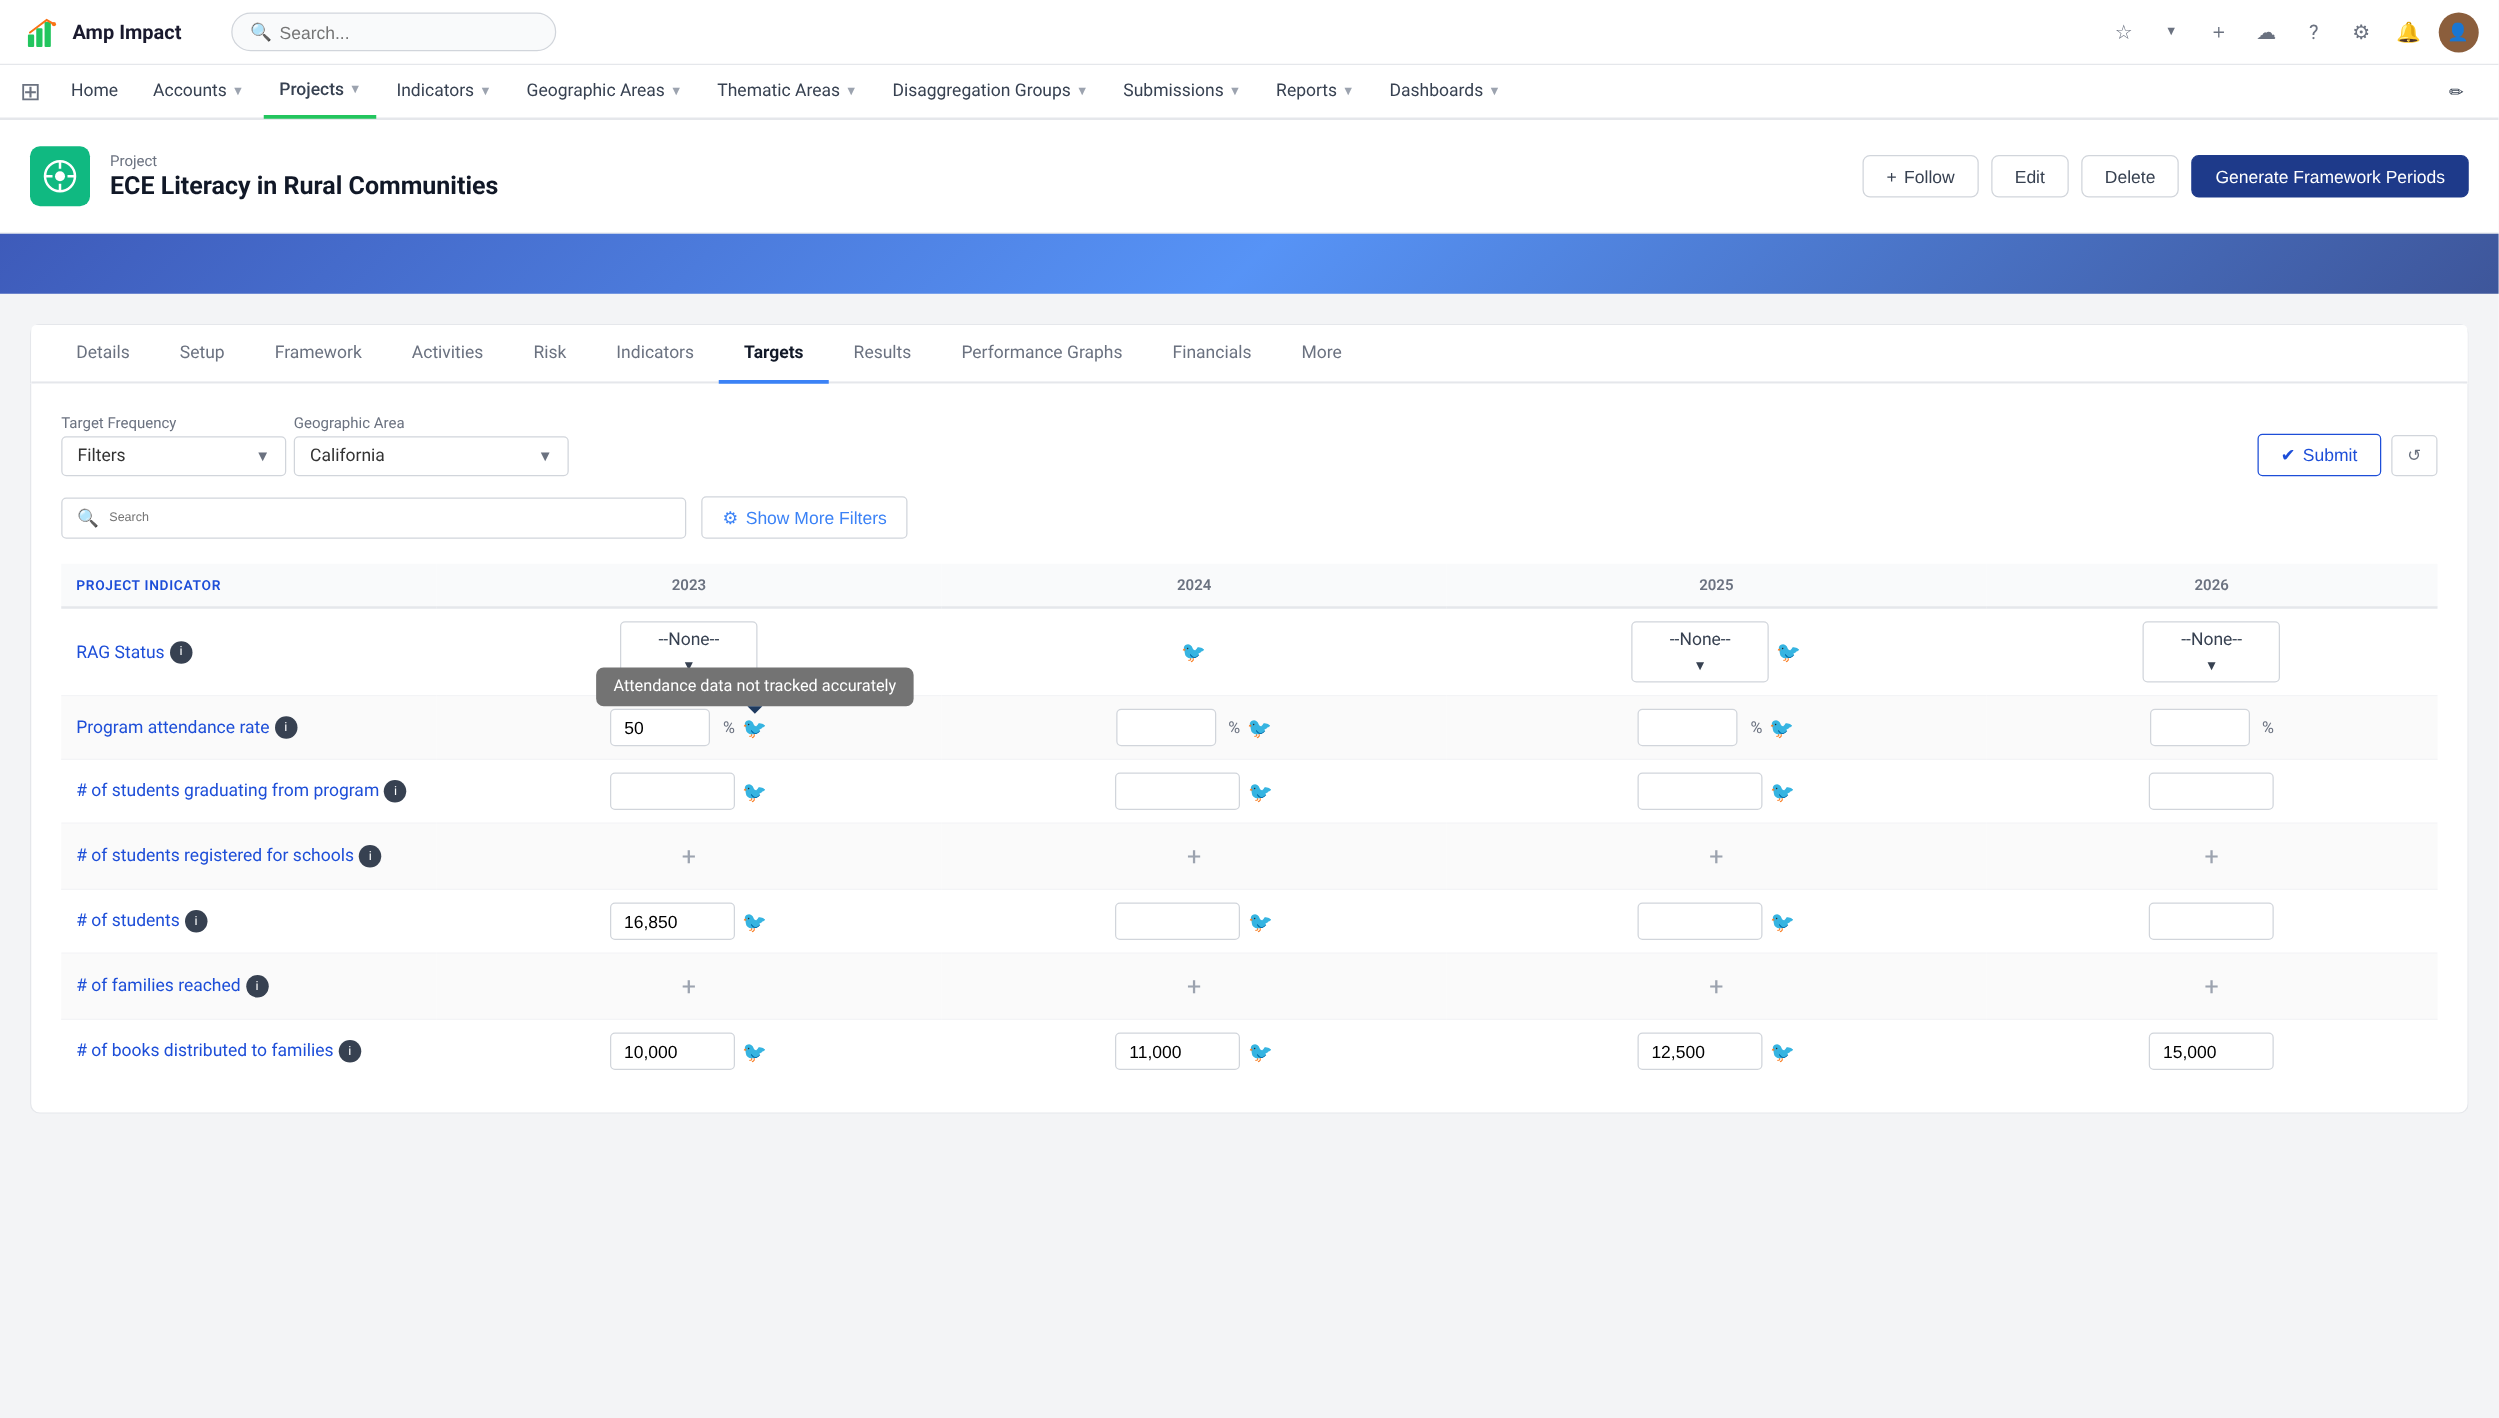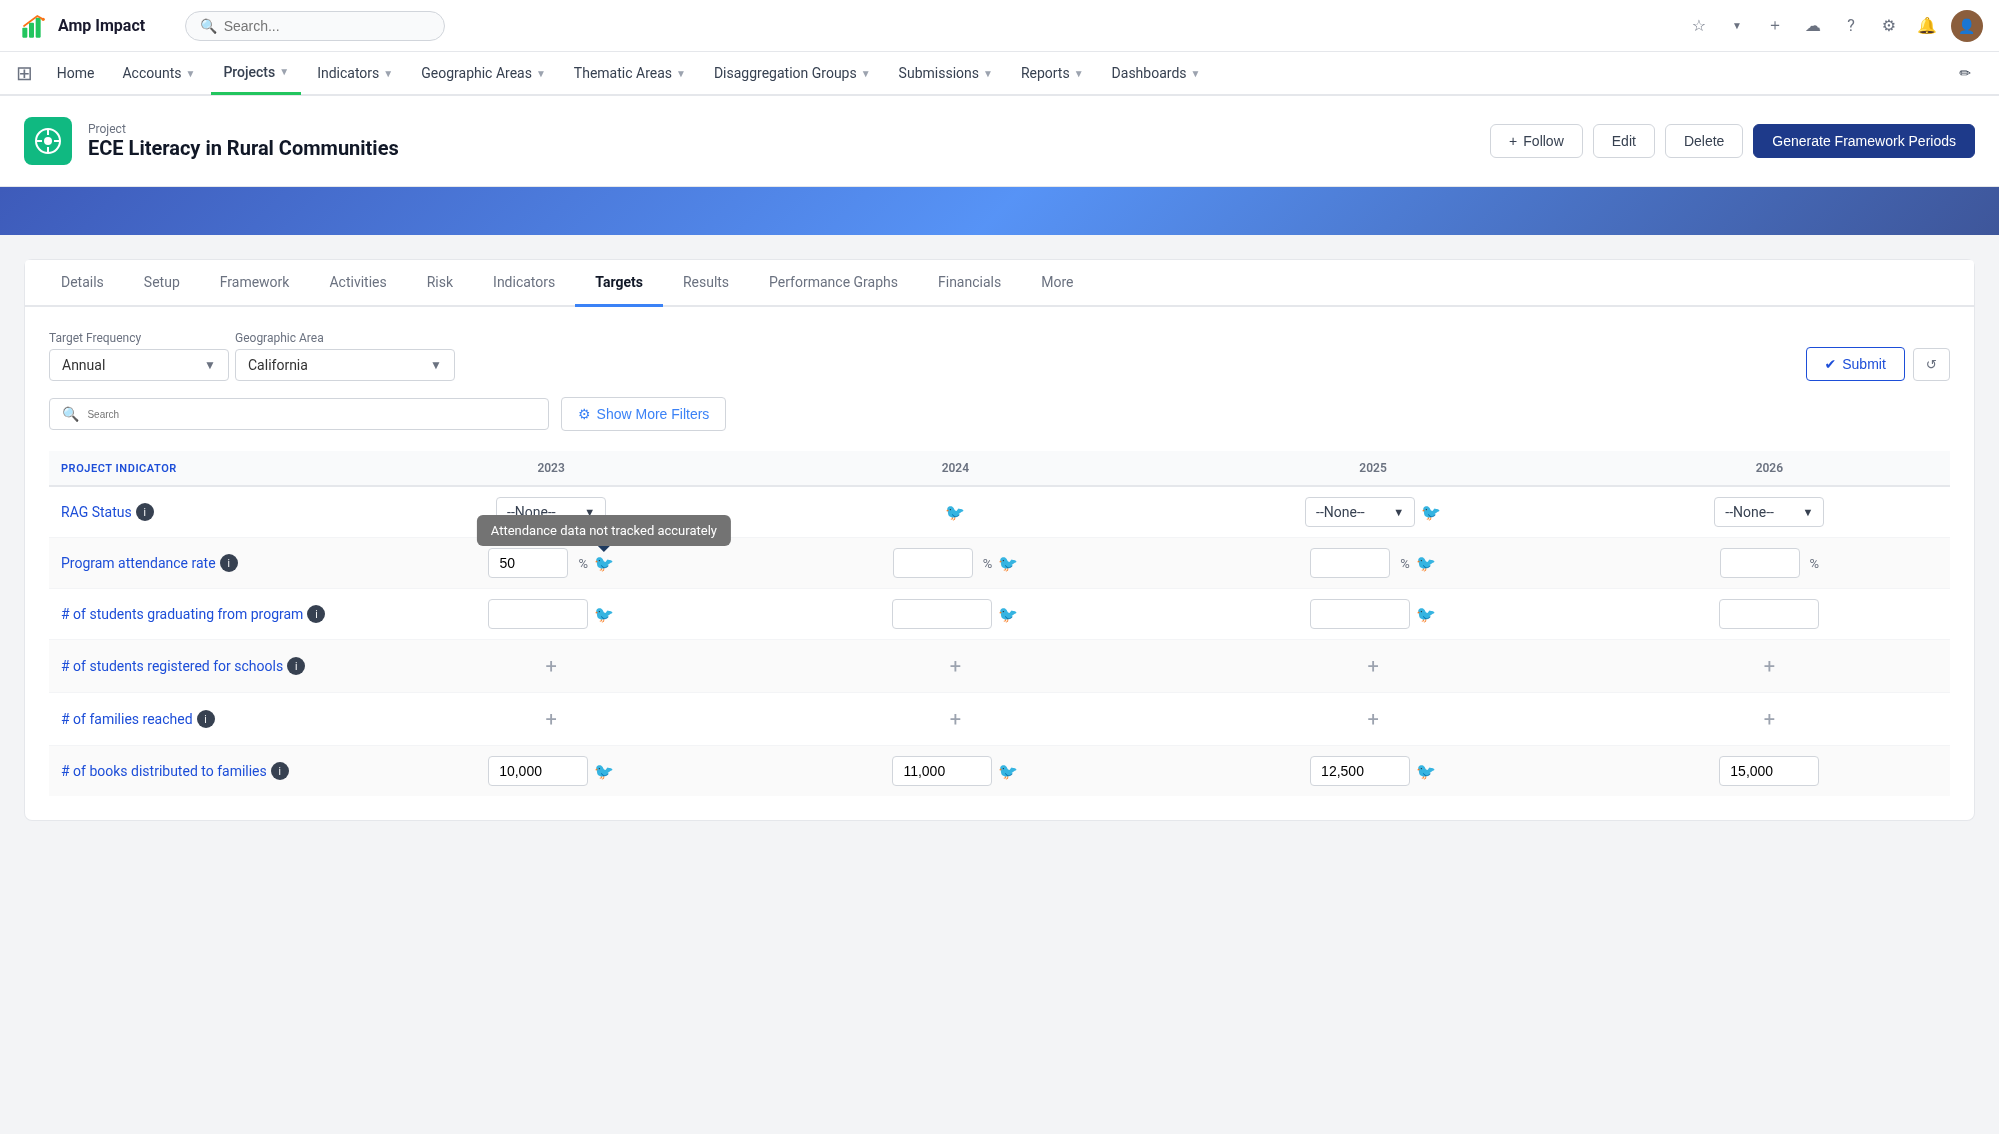--- a/index.html
+++ b/index.html
@@ -64,21 +64,21 @@
     .targets-table th { font-size: 12px; font-weight: 600; color: #6b7280; padding: 10px 12px; text-align: center; border-bottom: 2px solid #e5e7eb; background: #f9fafb; }
     .targets-table th:first-child { text-align: left; color: #1d4ed8; font-size: 11px; text-transform: uppercase; letter-spacing: 0.05em; }
     .targets-table td { padding: 10px 12px; border-bottom: 1px solid #f3f4f6; vertical-align: middle; }
     .targets-table tr:last-child td { border-bottom: none; }
     .indicator-link { color: #1d4ed8; text-decoration: none; font-size: 14px; cursor: pointer; }
     .info-icon { display: inline-flex; align-items: center; justify-content: center; width: 18px; height: 18px; border-radius: 50%; background: #374151; color: white; font-size: 10px; cursor: pointer; margin-left: 4px; }
     .cell-input { border: 1px solid #d1d5db; border-radius: 4px; padding: 6px 10px; font-size: 14px; width: 100px; outline: none; }
     .cell-unit { color: #6b7280; font-size: 13px; margin-left: 4px; }
     .cell-icon { color: #9ca3af; font-size: 16px; cursor: pointer; }
     .cell-add { color: #9ca3af; font-size: 20px; cursor: pointer; display: flex; align-items: center; justify-content: center; width: 32px; height: 32px; }
-    .select-none { display: flex; align-items: center; border: 1px solid #d1d5db; border-radius: 4px; padding: 6px 10px; background: #fff; cursor: pointer; font-size: 14px; color: #374151; gap: 6px; min-width: 110px; justify-content: space-between; }
+    .select-none { display: flex; align-items: center; border: 1px solid #d1d5db; border-radius: 4px; padding: 6px 10px; background: #fff; cursor: pointer; font-size: 14px; color: #374151; gap: 6px; min-width: 110px; justify-content: space-between; flex-direction: column; }
     .year-col { text-align: center; }
     .indicator-cell { display: flex; align-items: center; }
 
     
     .tooltip-wrapper { position: relative; display: inline-flex; align-items: center; }
     .tooltip-bubble { position: absolute; bottom: calc(100% + 8px); left: 50%; transform: translateX(-50%); background: #737373; color: white; font-size: 13px; padding: 8px 14px; border-radius: 6px; white-space: nowrap; z-index: 100; pointer-events: none; }
     .tooltip-bubble::after { content: ''; position: absolute; top: 100%; left: 50%; transform: translateX(-50%); border: 6px solid transparent; border-top-color: #1e3a5f; }
 
     
     .targets-table tbody tr:nth-child(odd) { background: #fff; }
@@ -237,21 +237,21 @@
       </div>
     </div>
   </div>
 
   <div class="card" style="border-radius:0 0 8px 8px; border-top:none;">
 
     <div style="display:flex; align-items:flex-end; gap:6px; margin-bottom:16px; flex-wrap:wrap;">
       <div class="filter-group">
         <span class="filter-label">Target Frequency</span>
         <div class="filter-select">
-          <span>Annual</span>
+          <span>Filters</span>
           <span class="chevron">▼</span>
         </div>
       </div>
       <div class="filter-group">
         <span class="filter-label">Geographic Area</span>
         <div class="filter-select" style="min-width:220px;">
           <span>California</span>
           <span class="chevron">▼</span>
         </div>
       </div>
@@ -421,20 +421,51 @@
               <div class="cell-add">+</div>
             </div>
           </td>
           <td class="cell-center">
             <div class="cell-value-row">
               <div class="cell-add">+</div>
             </div>
           </td>
         </tr>
 
+        <tr>
+          <td>
+            <div class="indicator-cell">
+              <a class="indicator-link"># of students</a>
+              <span class="info-icon">i</span>
+            </div>
+          </td>
+          <td class="cell-center">
+            <div class="cell-value-row">
+              <input class="cell-input" value="16,850" style="">
+              <span class="cell-icon">🐦</span>
+            </div>
+          </td>
+          <td class="cell-center">
+            <div class="cell-value-row">
+              <input class="cell-input" value="" style="">
+              <span class="cell-icon">🐦</span>
+            </div>
+          </td>
+          <td class="cell-center">
+            <div class="cell-value-row">
+              <input class="cell-input" value="" style="">
+              <span class="cell-icon">🐦</span>
+            </div>
+          </td>
+          <td class="cell-center">
+            <div class="cell-value-row">
+              <input class="cell-input" value="" style="">
+            </div>
+          </td>
+        </tr>
 
         <tr>
           <td>
             <div class="indicator-cell">
               <a class="indicator-link"># of families reached</a>
               <span class="info-icon">i</span>
             </div>
           </td>
           <td class="cell-center">
             <div class="cell-value-row">

